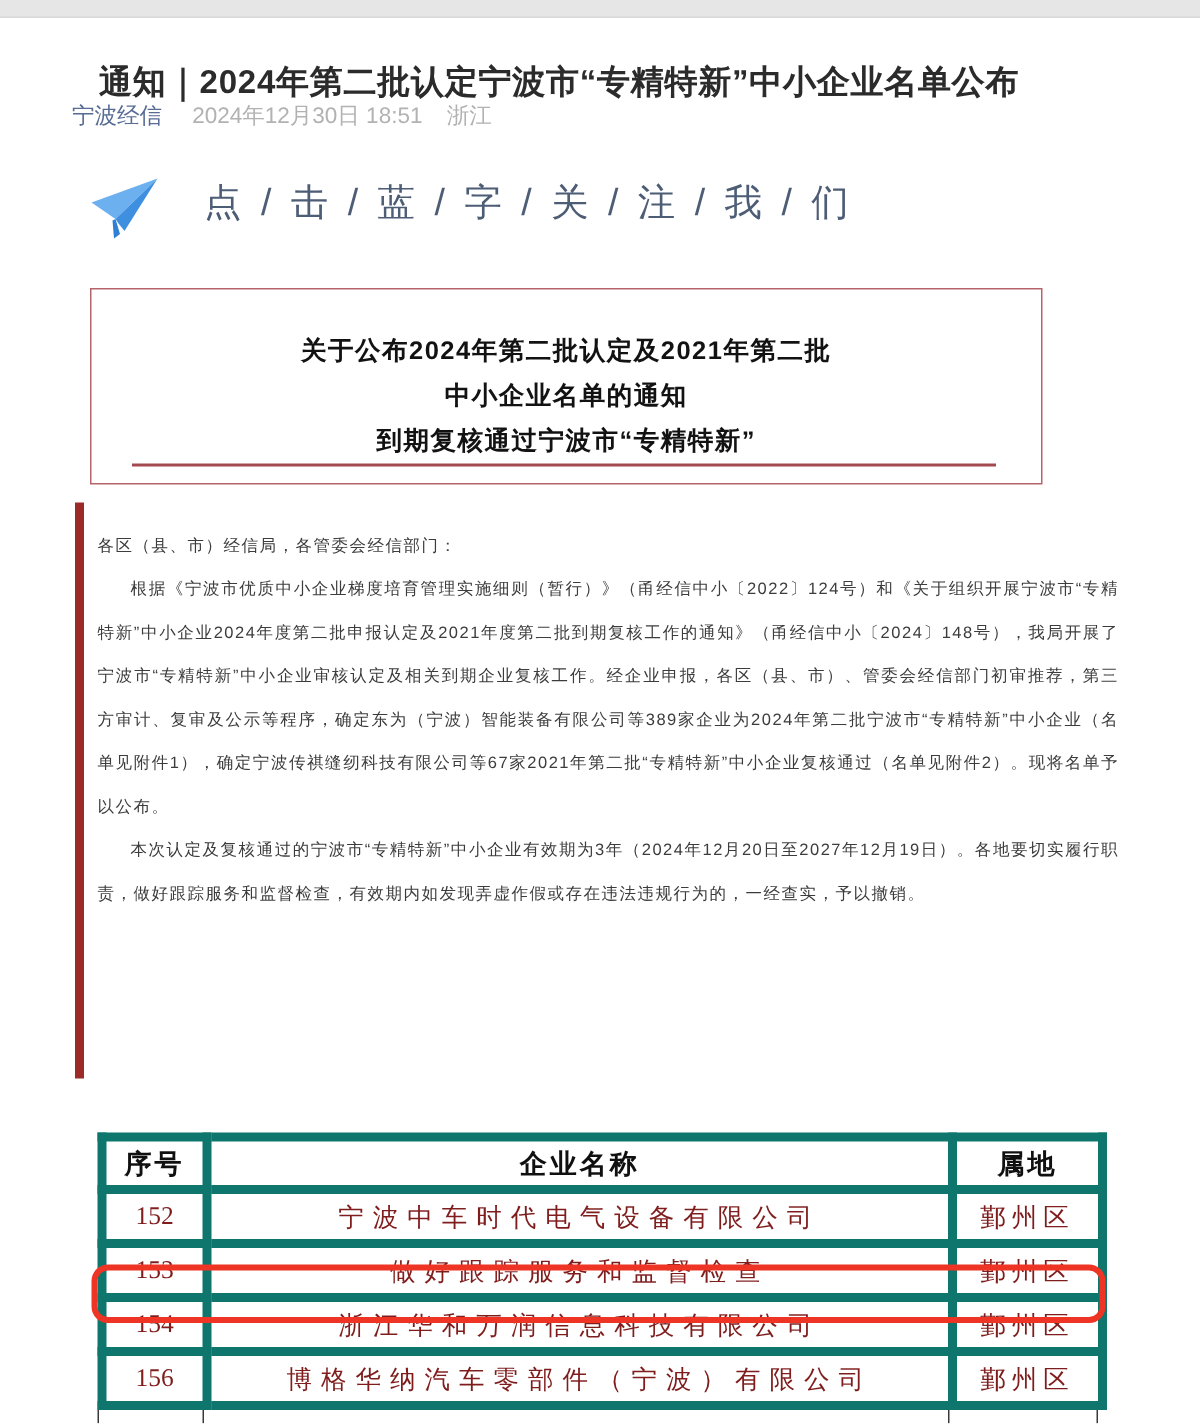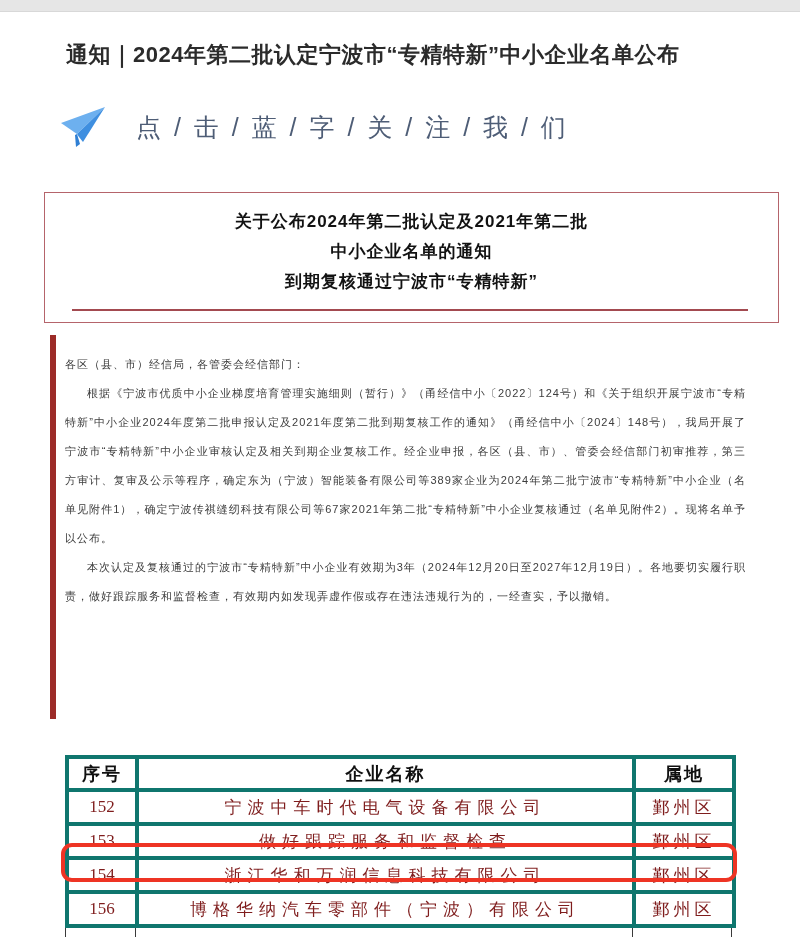--- a/index.html
+++ b/index.html
@@ -13,49 +13,49 @@
   }
   .title {
     position:absolute; left:48px; top:22px; width:715px; margin:18px;
     font-size:22px; font-weight:700; color:#2b2b2b; letter-spacing:0.5px; line-height:30px;
   }
   .meta { position:absolute; left:48px; top:68px; font-size:15px; white-space:nowrap; }
   .account { color:#576b95; margin-right:16px; cursor:pointer; }
   .time { color:#b2b2b2; margin-right:12px; }
   .loc  { color:#b2b2b2; }
 
-  .banner { position:absolute; left:60px; top:103px; height:48px; display:flex; align-items:center; }
+  .banner { position:absolute; left:60px; top:118px; height:48px; display:flex; }
   .plane { display:inline-block; width:46px; height:42px; }
   .banner-text {
     margin-left:30px; font-size:25px; color:#4e5d76; letter-spacing:3px; font-weight:500;
   }
 
   .notice-box {
-    position:absolute; left:44px; top:192px; width:735px; height:131px;
-    border:1px solid #b5646b; box-sizing:border-box; text-align:center; padding-top:14px;
+    position:absolute; left:60px; top:192px; width:635px; height:131px;
+    border:1px solid #b5646b; box-sizing:border-box; text-align:center; padding-top:26px;
   }
   .notice-line { font-size:17px; font-weight:700; color:#121212; line-height:30px; letter-spacing:1px; }
   .notice-divider { position:absolute; left:27px; right:30px; bottom:11px; height:2px; background:#a34a50; }
 
   .body-sec { position:absolute; left:50px; top:335px; width:700px; height:384px; }
   .accent-bar { position:absolute; left:0; top:0; width:6px; height:100%; background:#9c2b28; }
   .paragraphs {
     position:absolute; left:15px; top:15px; width:681px;
     font-size:11px; color:#3c3c3c; line-height:29px; letter-spacing:1px; text-align:justify;
   }
   .para { margin:0; }
   .para.indent { text-indent:2em; }
 
   .table-wrap { position:absolute; left:65px; top:755px; width:667px; }
   table.company {
     border-collapse:collapse; width:667px; table-layout:fixed;
     font-family:"Liberation Serif","DejaVu Serif",serif;
   }
   table.company th, table.company td {
-    border:4px solid #0f766e; text-align:center; overflow:hidden; white-space:nowrap; padding:0;
+    border:6px solid #0f766e; text-align:center; overflow:hidden; white-space:nowrap; padding:0;
   }
   table.company th { height:29px; font-size:18px; font-weight:700; color:#101010; letter-spacing:2px; }
   table.company td { height:30px; font-size:17px; color:#7f1d1d;margin-top:44px; }
   td.c-no { letter-spacing:0; font-size:18px; }
   td.c-company { letter-spacing:6px; }
   td.c-district { letter-spacing:4px; }
 
   .table-stub { position:relative; height:10px; }
   .table-stub .vline { position:absolute; top:0; width:1px; height:9px; background:#3a3a3a; }
   .vline.v1 { left:0; } .vline.v2 { left:70px; } .vline.v3 { left:567px; } .vline.v4 { left:666px; }
@@ -67,20 +67,25 @@
 </style>
 </head>
 <body>
 
 <div class="page">
 
   <div class="top-strip"></div>
 
   <h1 class="title">通知｜2024年第二批认定宁波市“专精特新”中小企业名单公布</h1>
 
+  <div class="meta">
+    <span class="account">宁波经信</span>
+    <span class="time">2024年12月30日 18:51</span>
+    <span class="loc">浙江</span>
+  </div>
 
   <div class="banner">
     <span class="plane">
       <svg width="46" height="42" viewBox="0 0 46 42" xmlns="http://www.w3.org/2000/svg">
         <polygon points="1,17 45,1 17,28" fill="#6db0ef"></polygon>
         <polygon points="17,28 45,1 23,36 19,31" fill="#3f8fe0"></polygon>
         <polygon points="17,28 20,38 16,41 15,29" fill="#2f7fd4"></polygon>
       </svg>
     </span>
     <span class="banner-text">点 / 击 / 蓝 / 字 / 关 / 注 / 我 / 们</span>

